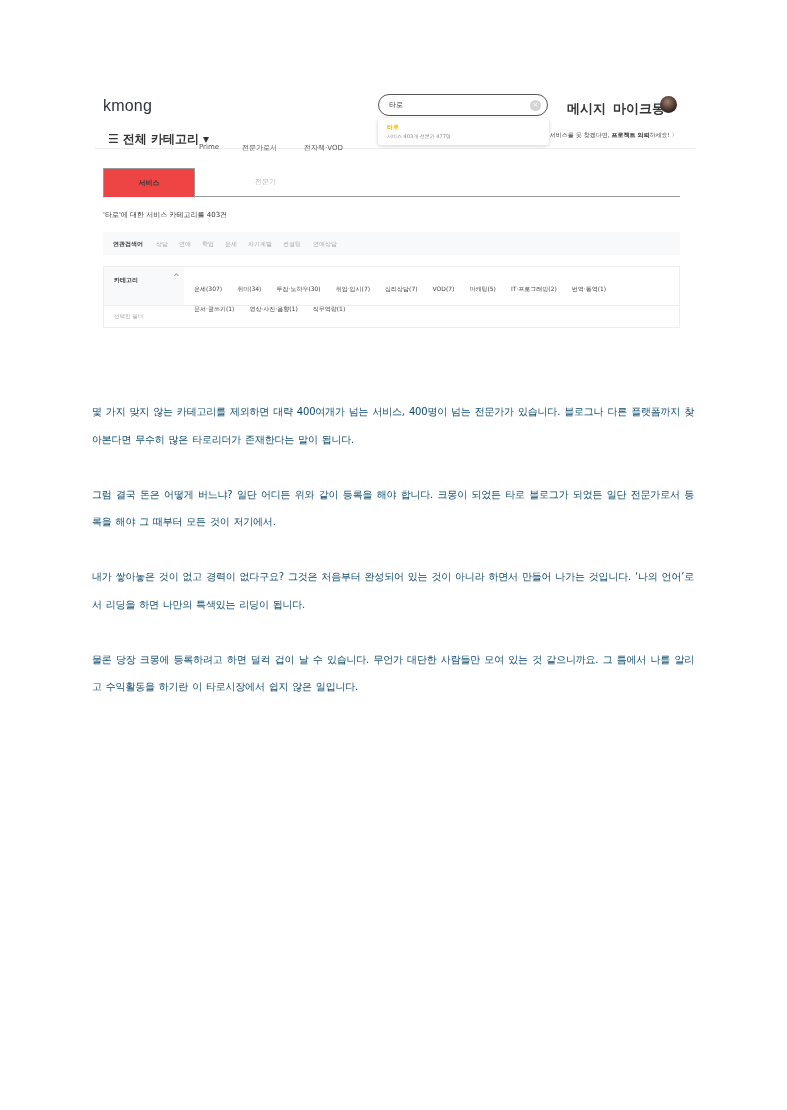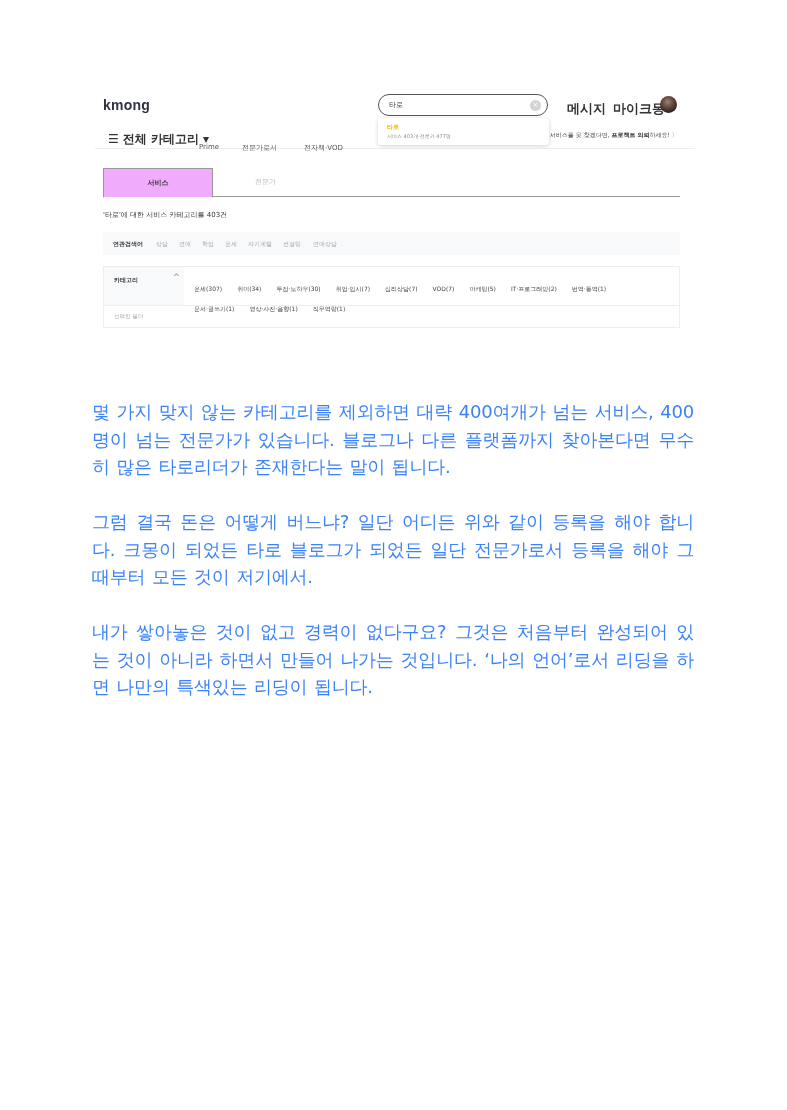--- a/index.html
+++ b/index.html
@@ -1,62 +1,62 @@
 <!DOCTYPE html>
 <html><head>
   <meta charset="utf-8">
   <style>
     * { box-sizing: border-box; margin: 0; padding: 0; }
     html, body { width: 787px; height: 1110px; background: #ffffff; overflow: hidden; }
     body { font-family: "DejaVu Sans", "Liberation Sans", sans-serif; color: #222; position: relative; }
 
     
     .shot { position: absolute; left: 95px; top: 85px; width: 600px; height: 260px; background: #fff; }
-    .hdr-logo { position: absolute; left: 8px; top: 12px; font-family: "Liberation Sans", sans-serif; font-weight: bold; font-size: 14px; color: #303441; letter-spacing: 0.2px; }
+    .hdr-logo { position: absolute; left: 8px; top: 12px; font-family: "Liberation Sans", sans-serif; font-weight: normal; font-size: 16px; color: #303441; letter-spacing: 0.2px; }
     .search { position: absolute; left: 283px; top: 9px; width: 170px; height: 22px; border: 1px solid #555; border-radius: 12px; background: #fff; }
     .search-input { position: absolute; left: 10px; top: 3px; font-size: 7px; color: #333; border: none; outline: none; background: transparent; width: 130px; height: 14px; line-height: 14px; }
     .search-clear { position: absolute; right: 6px; top: 5px; width: 11px; height: 11px; border-radius: 50%; background: #d4d4d4; color: #fff; font-size: 7px; line-height: 11px; text-align: center; }
     .hdr-link { position: absolute; top: 15px; font-size: 13px; color: #333; font-weight: bold; }
     .avatar { position: absolute; left: 565px; top: 11px; width: 17px; height: 17px; border-radius: 50%; background: radial-gradient(circle at 45% 35%, #a08070 0, #5a4038 45%, #2a2020 75%); }
 
     .nav { position: absolute; left: 0; top: 36px; width: 600px; height: 28px; border-bottom: 1px solid #eee; }
     .nav-cat { position: absolute; left: 13px; top: 10px; font-size: 12px; font-weight: bold; color: #333; }
     .nav-cat .ham { display: inline-block; margin-right: 4px; font-weight: normal; }
     .nav-item { position: absolute; top: 10px; font-size: 7px; color: #555; margin-top: 12px; }
     .nav-promo { position: absolute; left: 451px; top: 10px; font-size: 6px; color: #444; white-space: nowrap; }
     .nav-promo b { color: #222; }
 
     .dropdown { position: absolute; left: 283px; top: 33px; width: 171px; height: 27px; background: #fff; box-shadow: 0 1px 4px rgba(0,0,0,0.18); border-radius: 3px; z-index: 3; }
     .dd-title { position: absolute; left: 9px; top: 5px; font-size: 6px; color: #f2b600; font-weight: bold; }
     .dd-sub { position: absolute; left: 9px; top: 15px; font-size: 5px; color: #888; white-space: nowrap; }
 
     .tabs { position: absolute; left: 8px; top: 83px; width: 577px; height: 29px; border-bottom: 1px solid #999; }
     .tab { position: absolute; top: 0; height: 29px; font-size: 7px; text-align: center; line-height: 29px; }
-    .tab-active { left: 0; width: 110px; border: 1px solid #999; border-bottom: 1px solid #fff; background: #f0abfc; font-weight: bold; color: #333; height: 30px; }
+    .tab-active { left: 0; width: 92px; border: 1px solid #999; border-bottom: 1px solid #fff; background: #ef4444; font-weight: bold; color: #333; height: 30px; }
     .tab-inactive { left: 115px; width: 95px; color: #bbb; }
 
     .result-count { position: absolute; left: 8px; top: 125px; font-size: 7px; color: #333; }
     .result-count b { font-weight: normal; }
 
     .related { position: absolute; left: 8px; top: 147px; width: 577px; height: 23px; background: #f8f9fa; }
     .related-label { position: absolute; left: 10px; top: 8px; font-size: 6px; font-weight: bold; color: #333; }
     .related-kw { position: absolute; top: 8px; font-size: 6px; color: #aaa; }
 
     .filter { position: absolute; left: 8px; top: 181px; width: 577px; height: 62px; border: 1px solid #eee; }
     .filter-label-cell { position: absolute; left: 0; top: 0; width: 80px; height: 38px; background: #f8f9fa; }
     .filter-label { position: absolute; left: 10px; top: 9px; font-size: 6px; font-weight: bold; color: #333; }
     .filter-chev { position: absolute; left: 69px; top: 6px; font-size: 8px; color: #888; }
     .filter-items { position: absolute; left: 90px; top: 9px; width: 480px; }
     .cat { display: inline-block; font-size: 6px; color: #444; margin-right: 15px; line-height: 14px; white-space: nowrap; }
     .filter-sep { position: absolute; left: 0; top: 38px; width: 575px; height: 1px; background: #eee; }
     .selected-filter { position: absolute; left: 10px; top: 46px; font-size: 5.5px; color: #aaa; }
 
     
     .article { position: absolute; left: 92px; top: 398px; width: 602px; }
-    .para { font-family: "DejaVu Sans", sans-serif; font-size: 18px; line-height: 27.5px; color: #3b82f6; text-align: justify; text-align-last: left; margin-bottom: 27.5px; letter-spacing: -0.2px; word-spacing: 1px; }
+    .para { font-family: "DejaVu Sans", sans-serif; font-size: 10px; line-height: 27.5px; color: #0c4a6e; text-align: justify; text-align-last: left; margin-bottom: 27.5px; letter-spacing: -0.2px; word-spacing: 1px; }
   </style>
 </head>
 <body>
 
 <div class="shot">
 
   <div class="hdr-logo">kmong</div>
   <div class="search">
     <input class="search-input" value="타로" style="">
     <span class="search-clear">×</span>
@@ -112,13 +112,14 @@
     </div>
     <div class="filter-sep"></div>
     <div class="selected-filter">선택한 필터</div>
   </div>
 </div>
 
 <div class="article">
   <p class="para">몇 가지 맞지 않는 카테고리를 제외하면 대략 400여개가 넘는 서비스, 400명이 넘는 전문가가 있습니다. 블로그나 다른 플랫폼까지 찾아본다면 무수히 많은 타로리더가 존재한다는 말이 됩니다.</p>
   <p class="para">그럼 결국 돈은 어떻게 버느냐? 일단 어디든 위와 같이 등록을 해야 합니다. 크몽이 되었든 타로 블로그가 되었든 일단 전문가로서 등록을 해야 그 때부터 모든 것이 저기에서.</p>
   <p class="para">내가 쌓아놓은 것이 없고 경력이 없다구요? 그것은 처음부터 완성되어 있는 것이 아니라 하면서 만들어 나가는 것입니다. ‘나의 언어’로서 리딩을 하면 나만의 특색있는 리딩이 됩니다.</p>
+  <p class="para">물론 당장 크몽에 등록하려고 하면 덜컥 겁이 날 수 있습니다. 무언가 대단한 사람들만 모여 있는 것 같으니까요. 그 틈에서 나를 알리고 수익활동을 하기란 이 타로시장에서 쉽지 않은 일입니다.</p>
 </div>
 
 </body></html>

